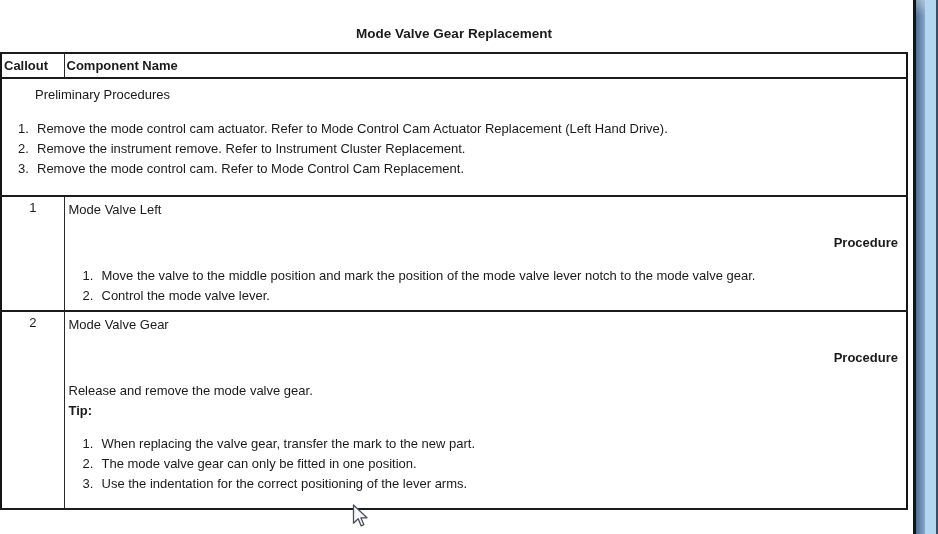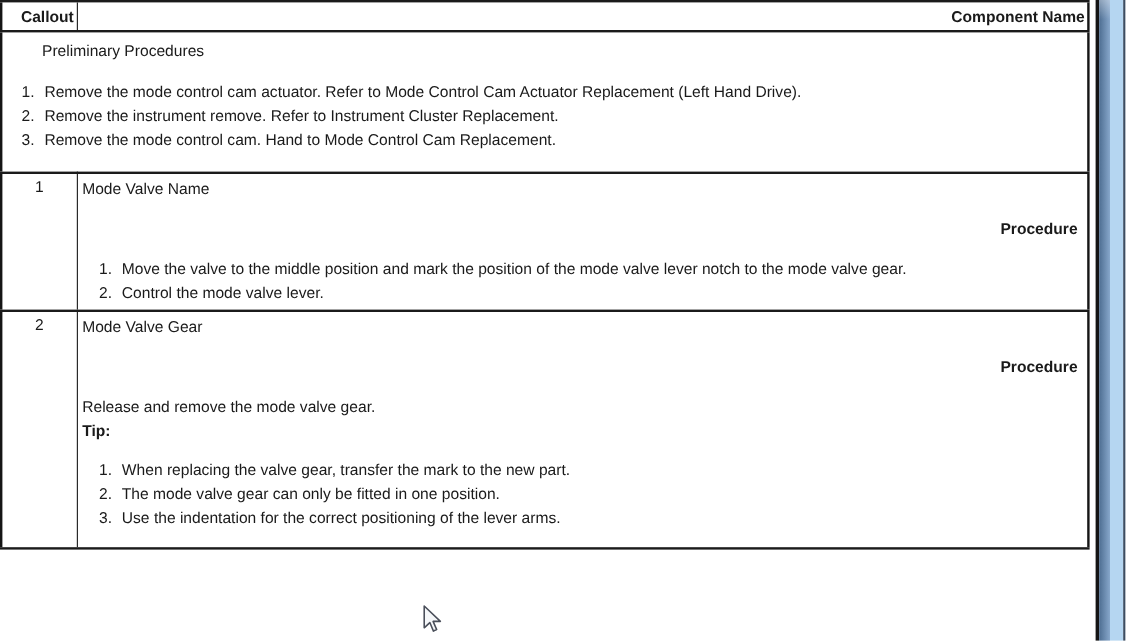--- a/index.html
+++ b/index.html
@@ -46,21 +46,21 @@
     vertical-align: top;
     box-sizing: border-box;
   }
   table.component-table {
     border: 2px solid #151515;
   }
 
   th.hdr {
     font-weight: bold;
     font-size: 13px;
-    text-align: right;
+    text-align: left;
     padding: 2px 2px;
     line-height: 19px;
     vertical-align: middle;
   }
   col.callout-col { width: 63px; }
 
   td.prelim-cell {
     height: 98px;
     padding: 0;
   }
@@ -139,47 +139,48 @@
     width: 17px;
     height: 25px;
     pointer-events: none;
   }
 </style>
 </head>
 <body>
 
 <div class="doc">
 
+  <div class="doc-title">Mode Valve Gear Replacement</div>
 
   <table class="component-table">
     <colgroup>
       <col class="callout-col">
       <col>
     </colgroup>
     <thead>
       <tr>
         <th class="hdr">Callout</th>
         <th class="hdr">Component Name</th>
       </tr>
     </thead>
     <tbody>
       <tr>
         <td class="prelim-cell" colspan="2">
           <div class="prelim-heading">Preliminary Procedures</div>
           <ol class="steps prelim-steps">
             <li>Remove the mode control cam actuator. Refer to Mode Control Cam Actuator Replacement (Left Hand Drive).</li>
             <li>Remove the instrument remove. Refer to Instrument Cluster Replacement.</li>
-            <li>Remove the mode control cam. Hand to Mode Control Cam Replacement.</li>
+            <li>Remove the mode control cam. Refer to Mode Control Cam Replacement.</li>
           </ol>
         </td>
       </tr>
       <tr>
         <td class="callout-cell">1</td>
         <td class="content-cell row1-cell">
-          <div class="component-name">Mode Valve Name</div>
+          <div class="component-name">Mode Valve Left</div>
           <div class="proc-heading indented">Procedure</div>
           <ol class="steps row-steps">
             <li>Move the valve to the middle position and mark the position of the mode valve lever notch to the mode valve gear.</li>
             <li>Control the mode valve lever.</li>
           </ol>
         </td>
       </tr>
       <tr>
         <td class="callout-cell">2</td>
         <td class="content-cell row2-cell">

